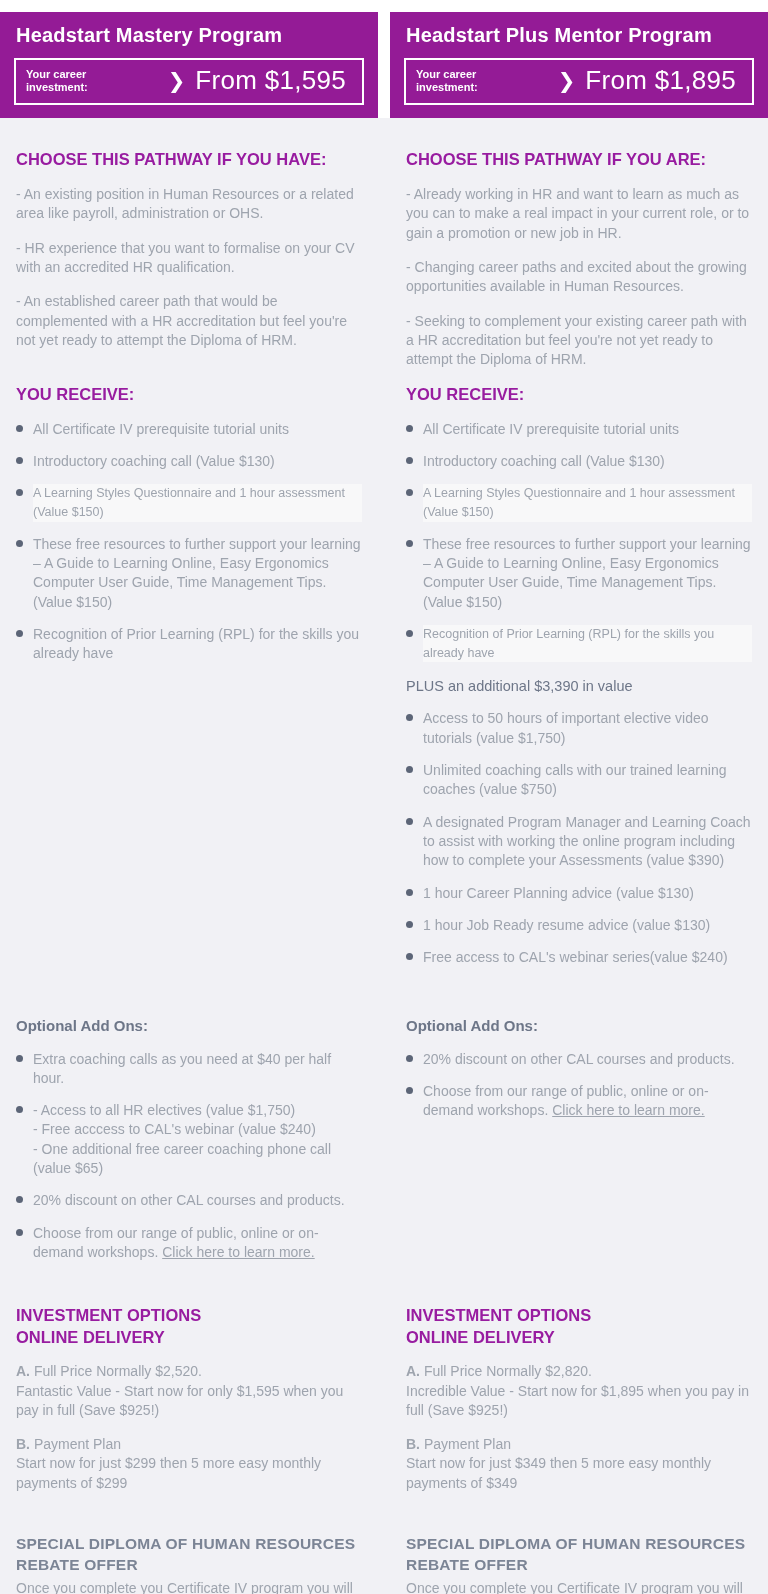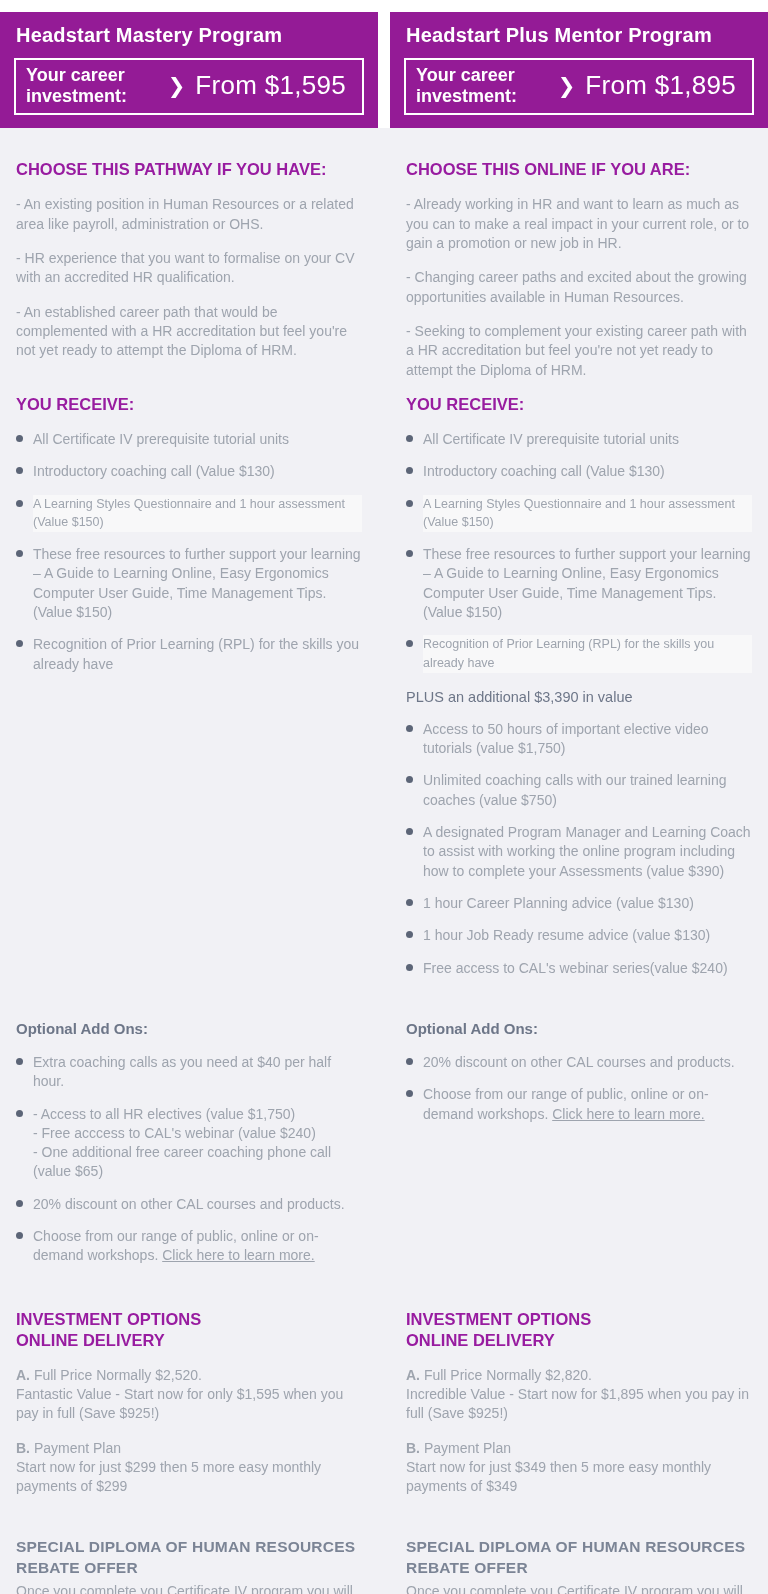--- a/index.html
+++ b/index.html
@@ -11,41 +11,41 @@
   .page{width:768px;}
 
   
   .header-row{display:flex;gap:12px;background:var(--gap-bg,#ffffff);}
   .hdr{
     flex:1;background:var(--header-bg,#941b96);color:var(--header-text,#fff);
     padding:10px 14px 13px;box-sizing:border-box;margin-top:12px;
   }
   .hdr-title{font-size:20px;font-weight:bold;margin:2px 2px 11px;letter-spacing:.2px;}
   .price-box{border:2px solid #fff;display:flex;align-items:center;padding:5px 16px 7px 10px;}
-  .inv-label{font-size:18px;font-weight:bold;line-height:1.15;}
+  .inv-label{font-size:11px;font-weight:bold;line-height:1.15;}
   .chev{font-size:21px;font-weight:bold;margin:0 10px 0 auto;}
   .price{font-size:26px;letter-spacing:.3px;white-space:nowrap;}
 
   
   .content{
     display:grid;grid-template-columns:1fr 1fr;column-gap:12px;
     background:var(--page-bg,#f1f1f5);
   }
   .cell{padding:0 16px;box-sizing:border-box;}
   .sec-choose{min-height:242px;padding-top:32px;}
   .sec-receive{min-height:593px;}
   .sec-addons{min-height:282px;padding-top:28px;}
   .sec-invest{min-height:210px;padding-top:30px;}
   .sec-rebate{min-height:157px;padding-top:26px;}
 
   .purple-head{color:var(--purple-heading,#981ca0);font-size:16.5px;font-weight:bold;margin:0 0 16px;}
   .purple-head.two{line-height:1.3;margin-bottom:14px;}
   .purple-head .hline{display:block;}
   .body{color:var(--body-text,#9ea4ae);font-size:14px;line-height:1.38;margin:0 0 15px;}
-  .slate-head{color:var(--slate-heading,#6d7688);font-size:15px;font-weight:bold;margin:1px 0 16px;}
+  .slate-head{color:var(--slate-heading,#6d7688);font-size:15px;font-weight:bold;margin:8px 0 16px;}
   .plus-head{color:var(--slate-heading,#6d7688);font-size:14.5px;font-weight:normal;margin:16px 0 15px;}
   .rebate-head{color:var(--rebate-heading,#7b8495);font-size:15.5px;font-weight:bold;line-height:1.32;margin:0 0 4px;letter-spacing:.2px;}
 
   .li{display:flex;gap:10px;margin:0 0 13px;color:var(--body-text,#9ea4ae);font-size:14px;line-height:1.38;}
   .dot{flex:none;width:7px;height:7px;border-radius:50%;background:var(--bullet,#5c6577);margin-top:5px;}
   .li.hl{font-size:12.5px;line-height:1.5;}
   .li.hl .li-text{background:var(--highlight-bg,#f8f8f9);box-decoration-break:clone;}
   .sub{display:block;}
   .link{color:inherit;text-decoration:underline;cursor:pointer;}
   .blabel{font-weight:bold;}
@@ -86,21 +86,21 @@
 
   <div class="content">
 
     <div class="cell sec-choose">
       <h2 class="purple-head">CHOOSE THIS PATHWAY IF YOU HAVE:</h2>
       <p class="body">- An existing position in Human Resources or a related area like payroll, administration or OHS.</p>
       <p class="body">- HR experience that you want to formalise on your CV with an accredited HR qualification.</p>
       <p class="body">- An established career path that would be complemented with a HR accreditation but feel you're not yet ready to attempt the Diploma of HRM.</p>
     </div>
     <div class="cell sec-choose">
-      <h2 class="purple-head">CHOOSE THIS ONLINE IF YOU ARE:</h2>
+      <h2 class="purple-head">CHOOSE THIS PATHWAY IF YOU ARE:</h2>
       <p class="body">- Already working in HR and want to learn as much as you can to make a real impact in your current role, or to gain a promotion or new job in HR.</p>
       <p class="body">- Changing career paths and excited about the growing opportunities available in Human Resources.</p>
       <p class="body">- Seeking to complement your existing career path with a HR accreditation but feel you're not yet ready to attempt the Diploma of HRM.</p>
     </div>
 
     <div class="cell sec-receive">
       <h2 class="purple-head">YOU RECEIVE:</h2>
       <div class="li">
           <span class="dot"></span>
           <span class="li-text">All Certificate IV prerequisite tutorial units</span>

